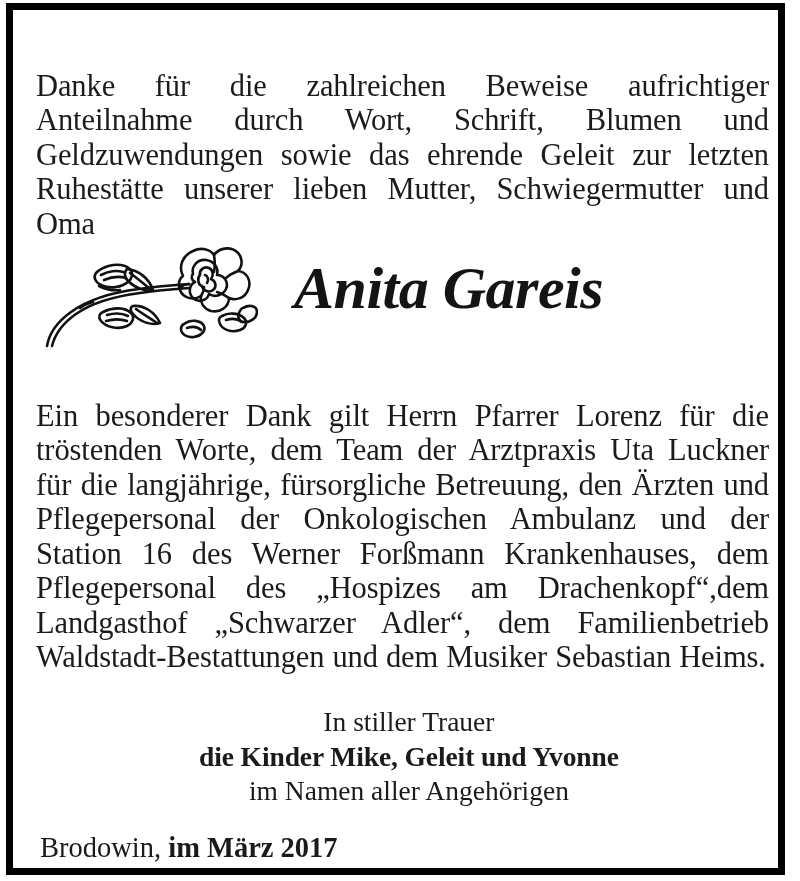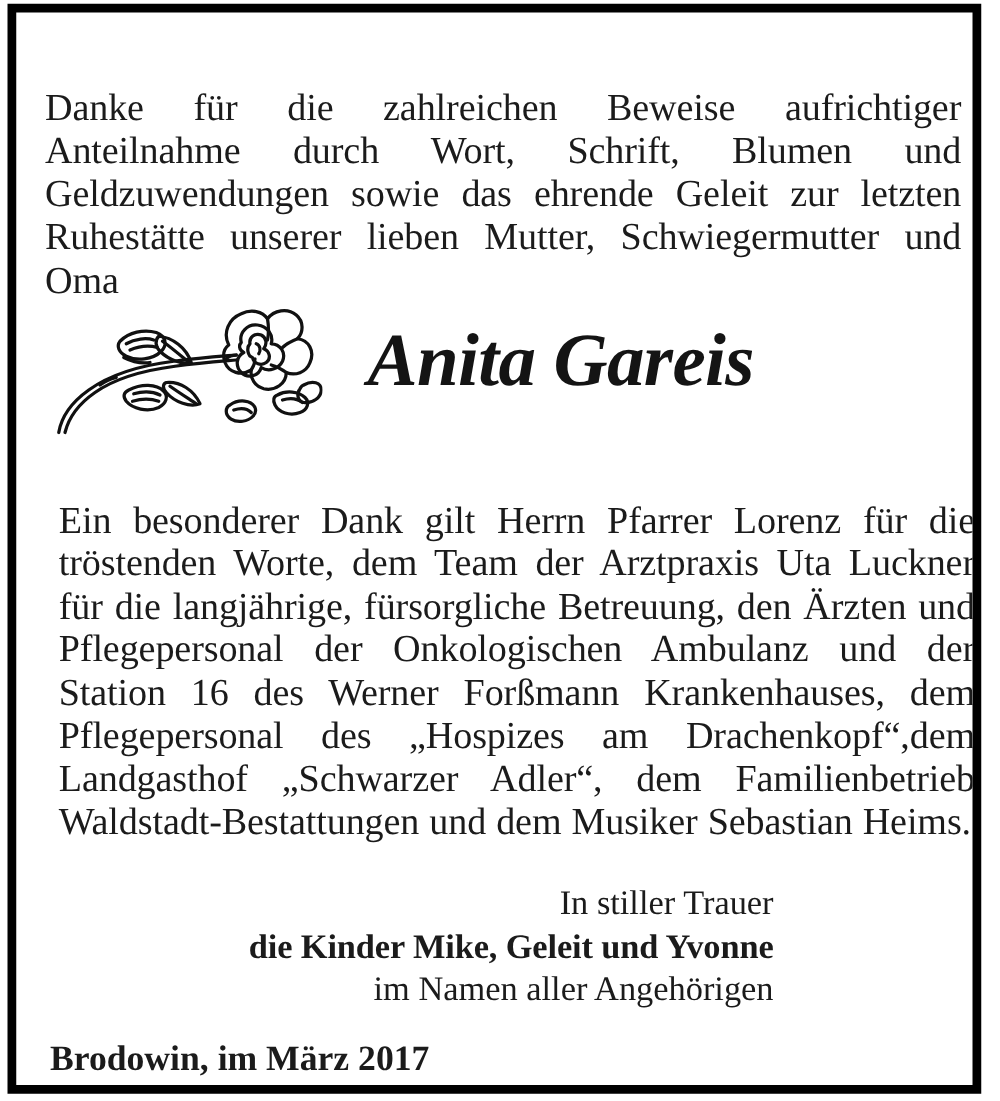--- a/index.html
+++ b/index.html
@@ -49,21 +49,21 @@
 
   .para-top {
     position: absolute;
     left: 23px;
     top: 28px;
     width: 733px;
   }
 
   .para-main {
     position: absolute;
-    left: 34px;
+    left: 23px;
     top: 358px;
     width: 733px;
   }
 
   
   .name-row {
     position: absolute;
     left: 23px;
     top: 228px;
     width: 733px;
@@ -93,37 +93,37 @@
   }
 
   
   .mourners {
     position: absolute;
     left: 186px;
     top: 695px;
     color: #1b1b1b;
     font-size: 27.5px;
     line-height: 34.5px;
-    text-align: right;
+    text-align: center;
     white-space: nowrap;
   }
   .mourners .line { display: block; }
   .mourners .strong { font-weight: bold; letter-spacing: -0.1px; }
 
   
   .footer {
     position: absolute;
     left: 27px;
     top: 821px;
     color: #1b1b1b;
     font-size: 28.5px;
     line-height: 34px;
     white-space: nowrap;
   }
-  .footer .place { font-weight: bold; }
+  .footer .place { font-weight: normal; }
   .footer .date  { font-weight: 700; }
 </style>
 </head>
 <body>
 
 <div class="notice">
   <div class="inner">
 
     <p class="body-text para-top">Danke für die zahlreichen Beweise aufrichtiger Anteilnahme durch Wort, Schrift, Blumen und Geldzuwendungen sowie das ehrende Geleit zur letzten Ruhestätte unserer lieben Mutter, Schwiegermutter und Oma</p>
 

